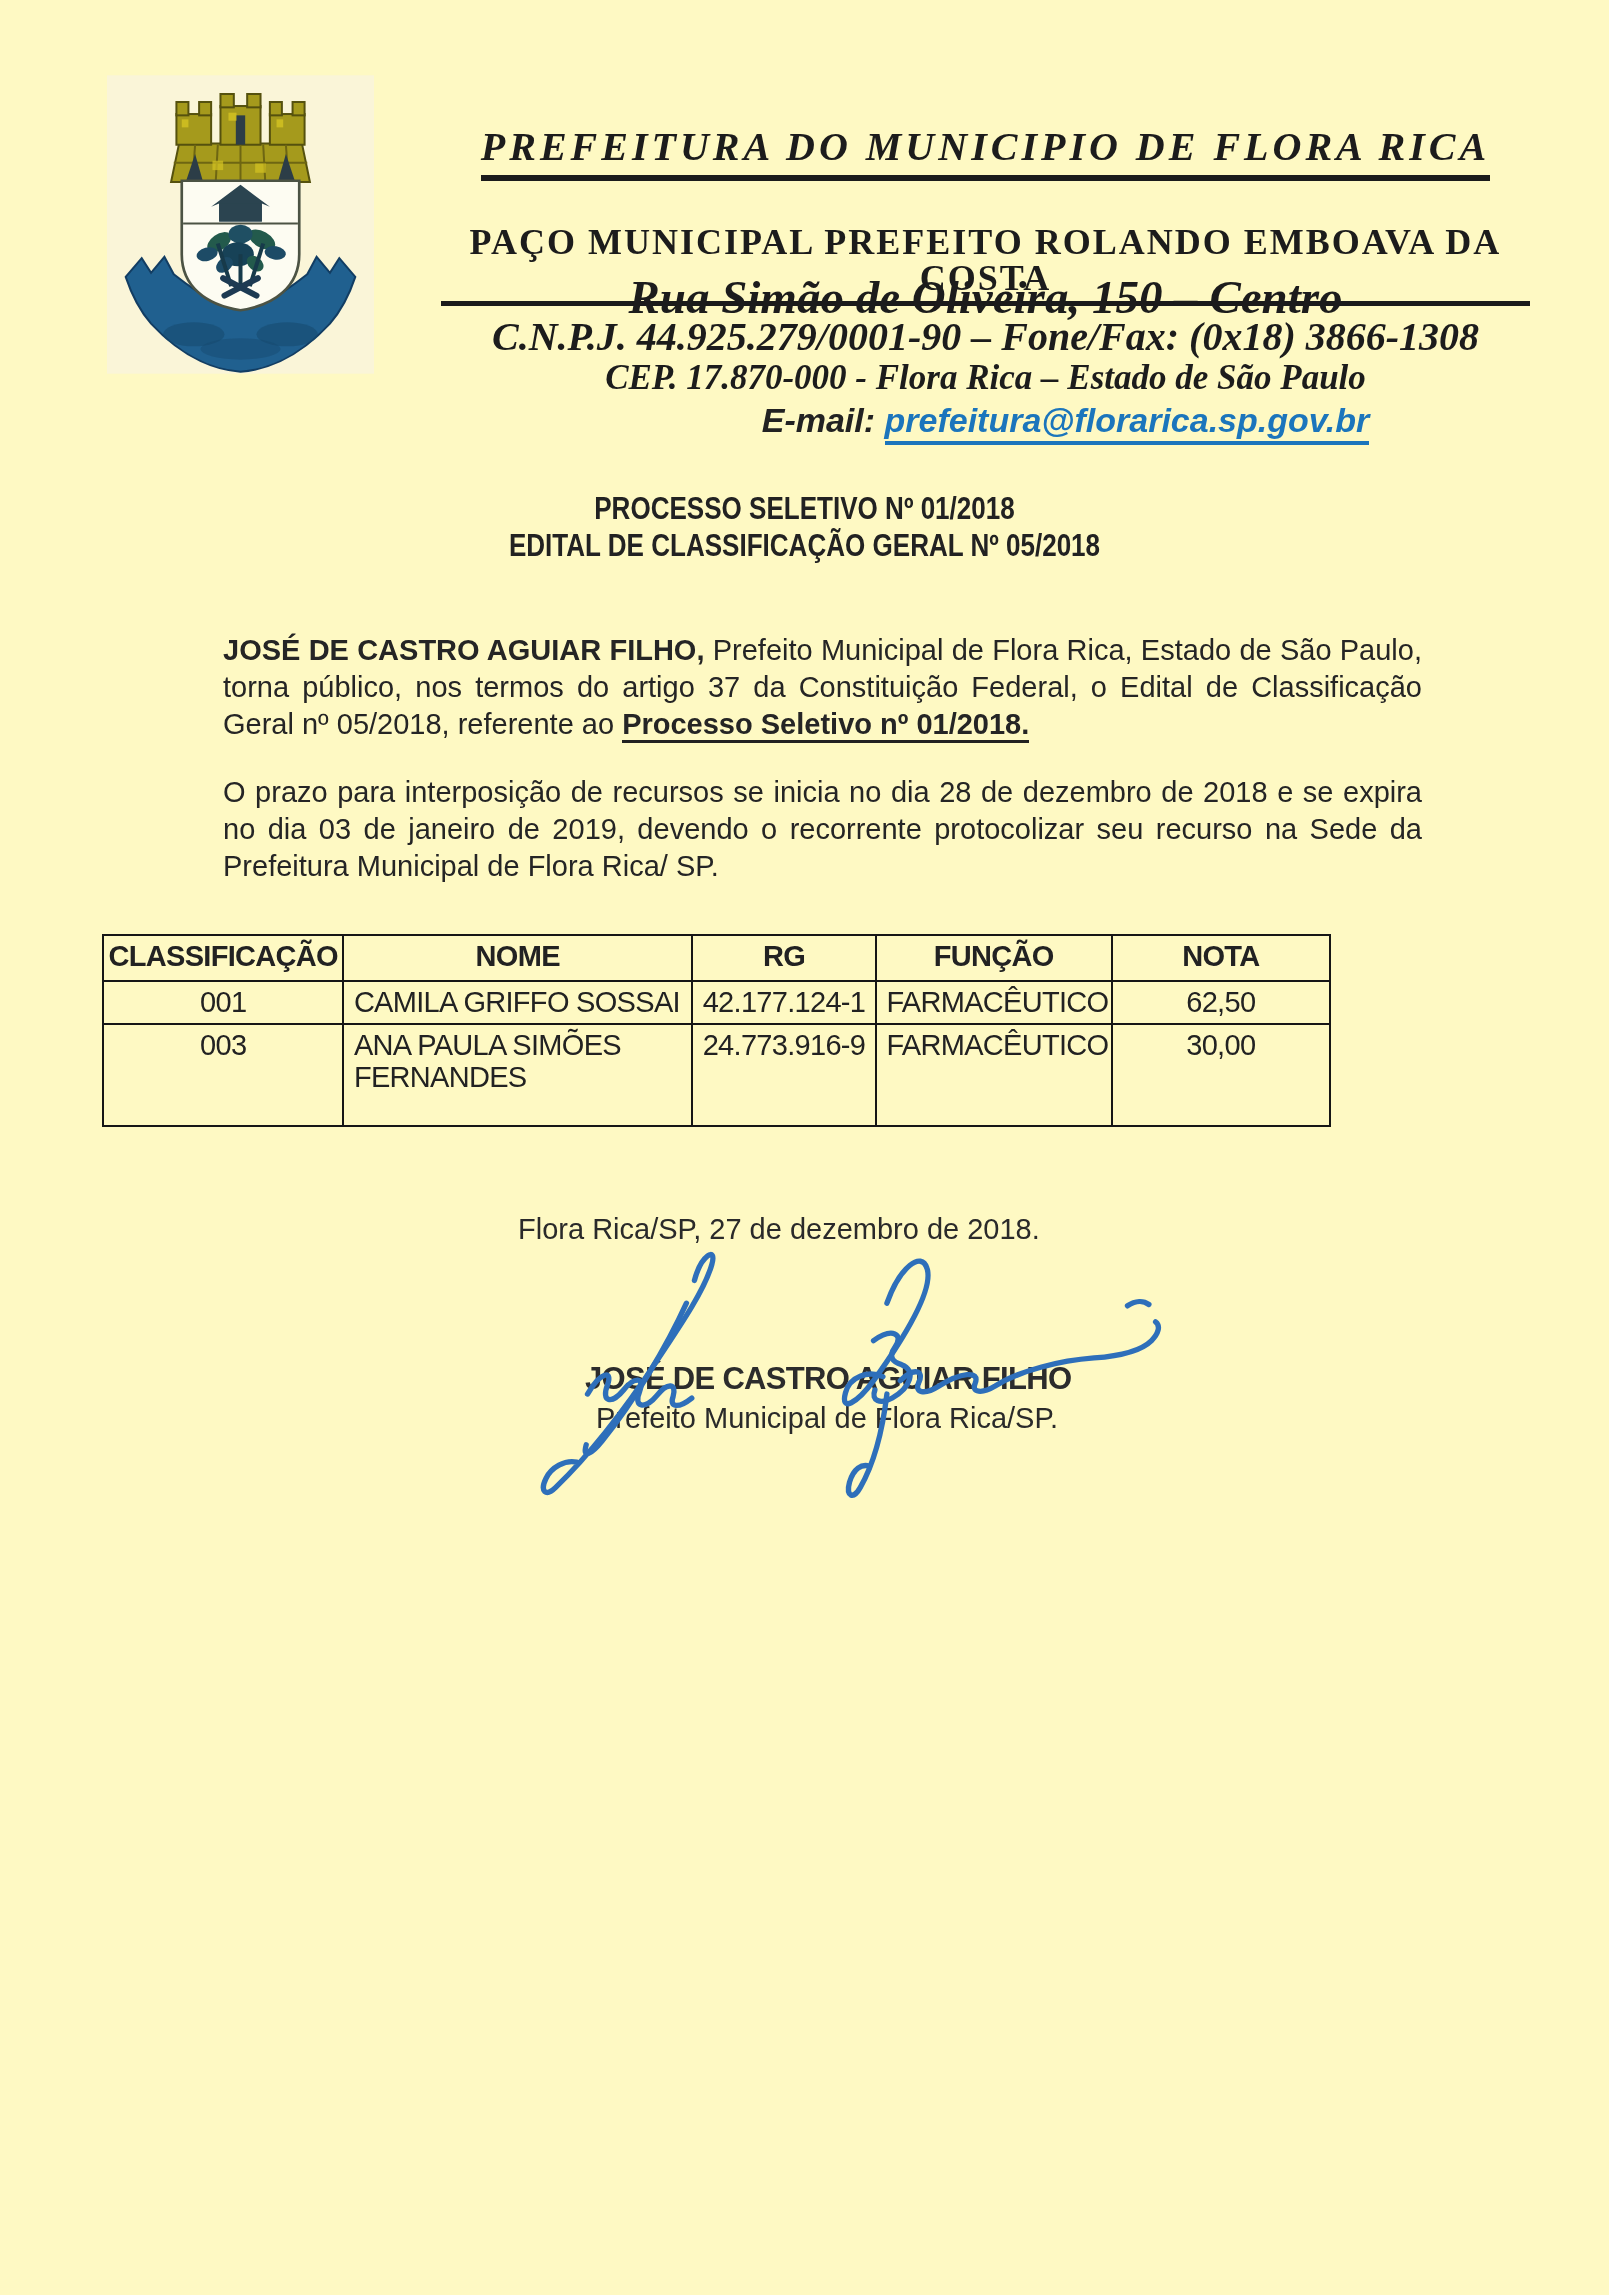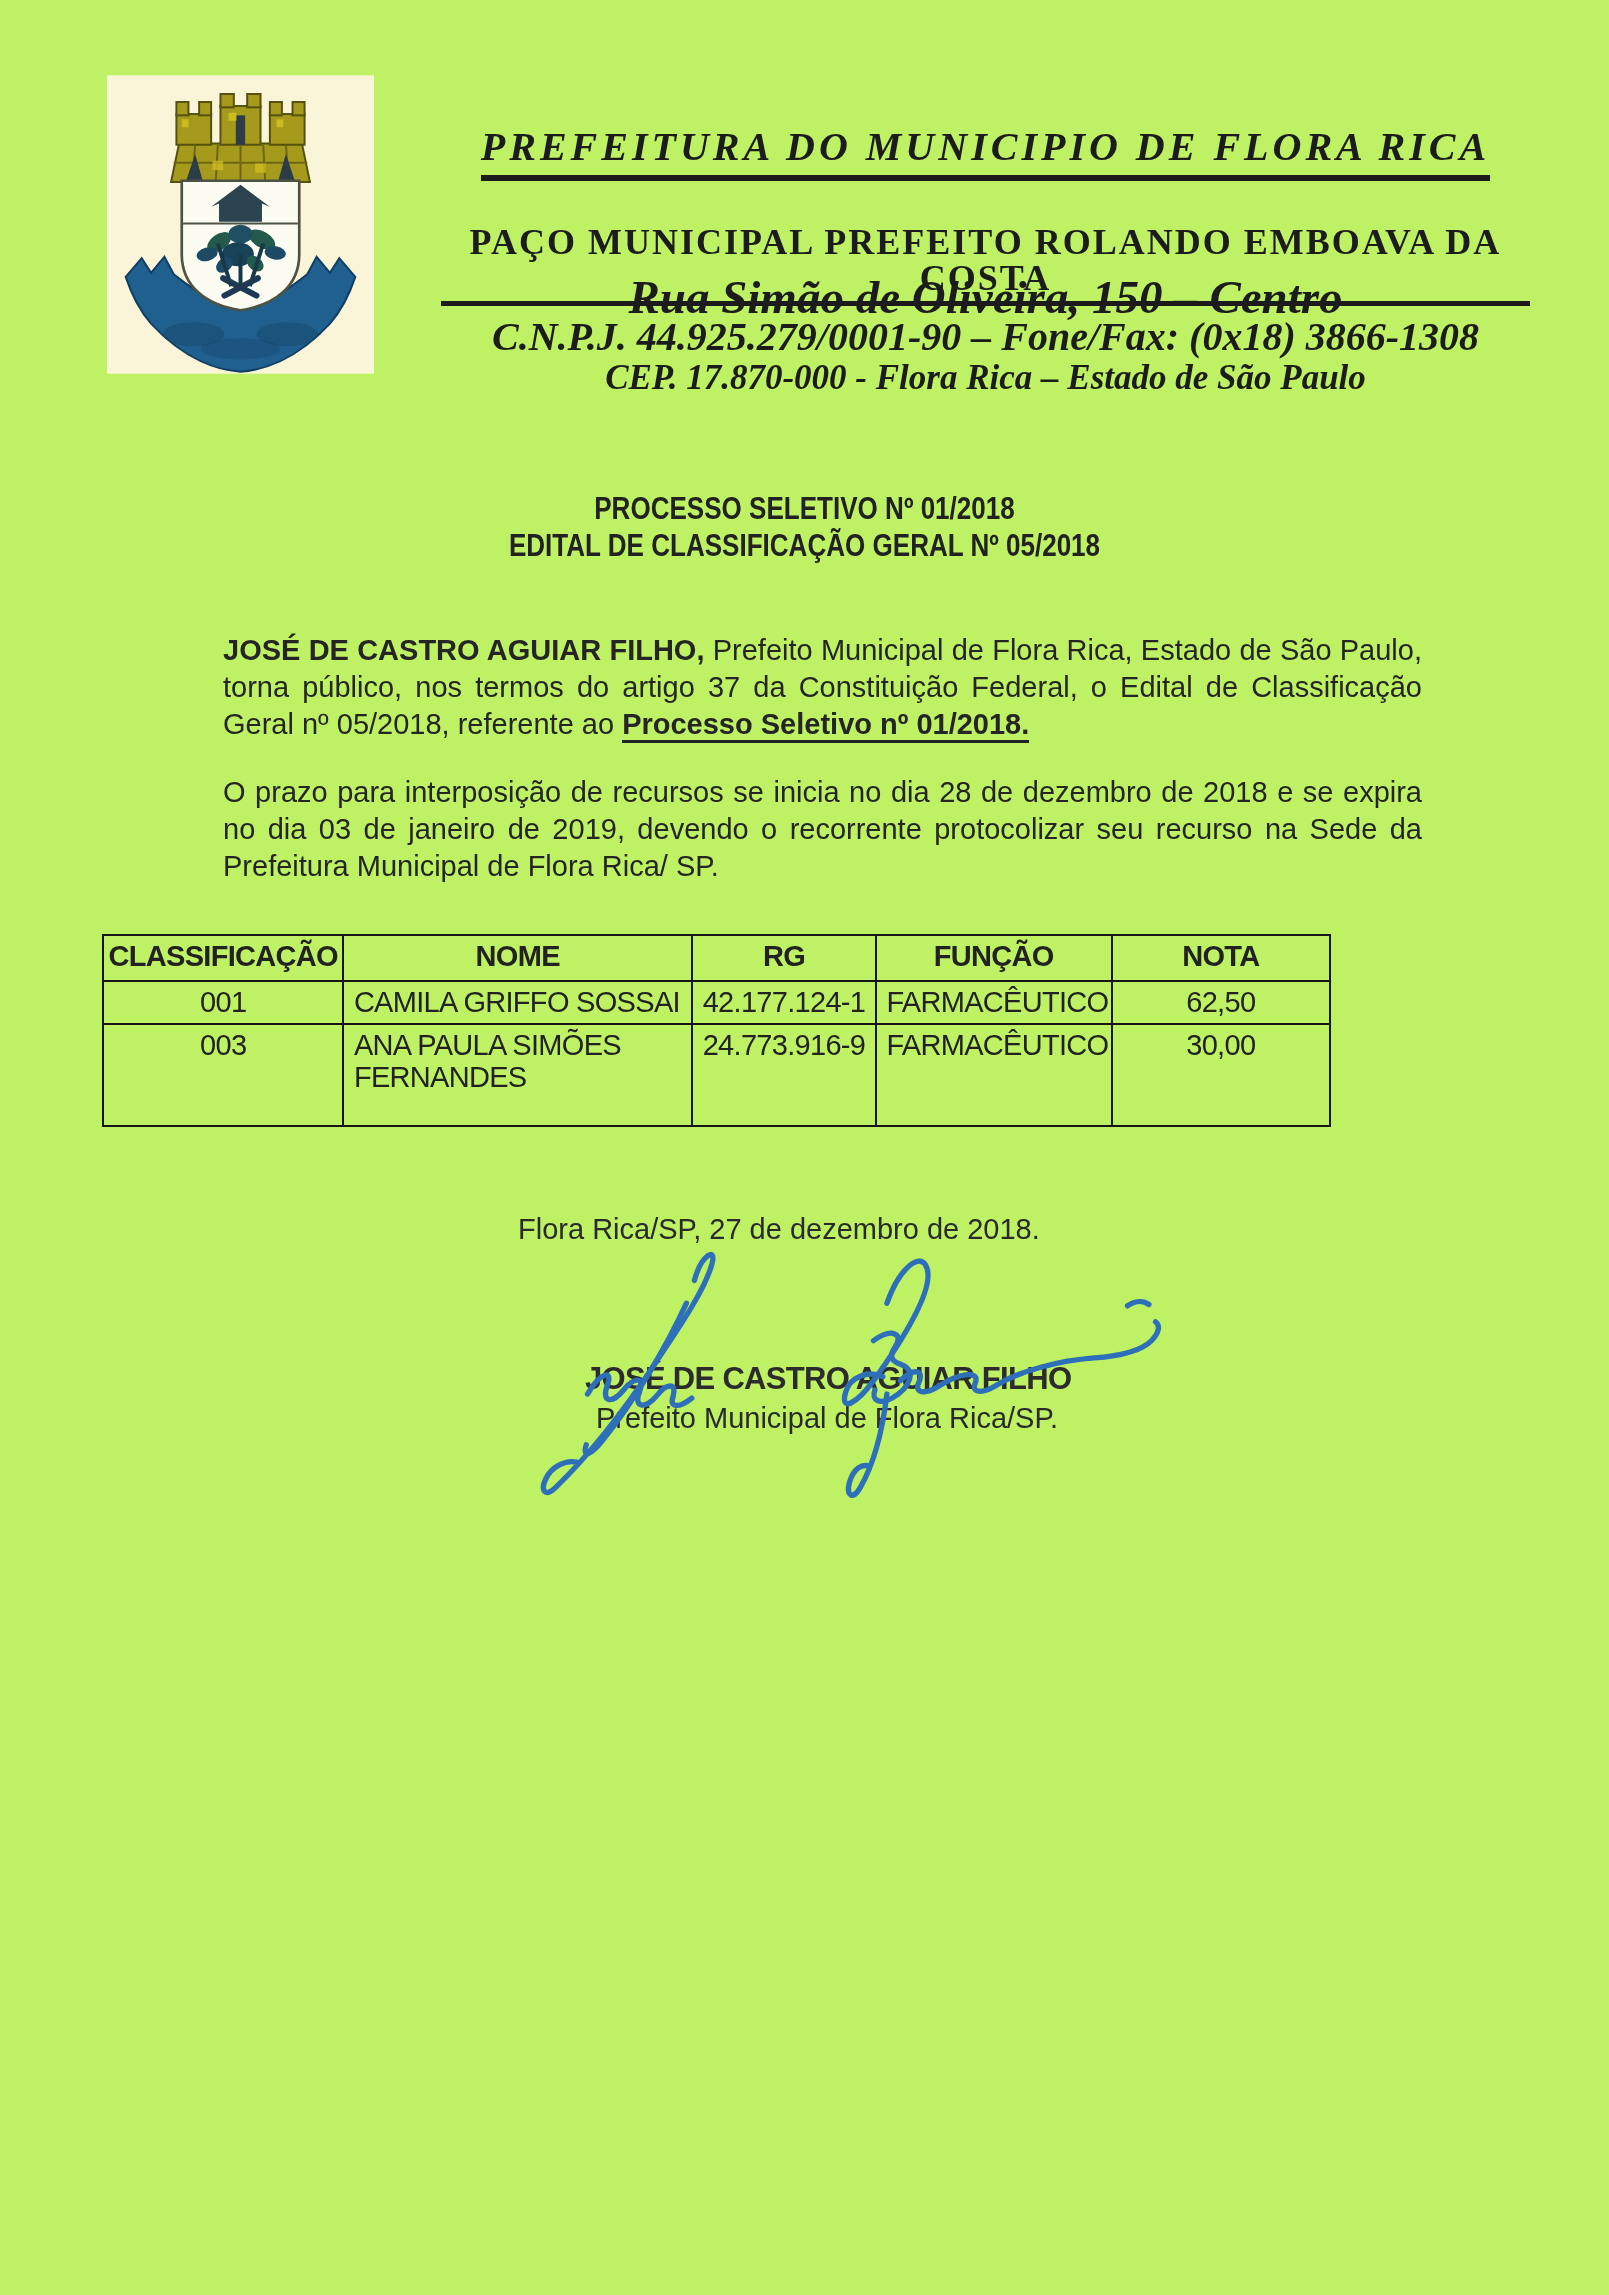--- a/index.html
+++ b/index.html
@@ -1,19 +1,19 @@
 <!DOCTYPE html>
 <html style="font-size:10.7px"><head>
 <meta charset="utf-8">
 <style>
   html,body{margin:0;padding:0;background:#9a9a9a;}
   .page{
     position:relative;
     width:1609px;height:2295px;
-    background:#bef264;
+    background:#fef9c3;
     overflow:hidden;
     font-family:"Liberation Sans",sans-serif;
     color:#1f1f1f;
   }
   
   .crest{position:absolute;left:107px;top:75px;width:267px;height:299px;}
   
   .hline{position:absolute;left:441px;width:1089px;text-align:center;line-height:1;}
   .t-serif-it{font-family:"Liberation Serif",serif;font-weight:bold;font-style:italic;color:#1c1c1c;}
   .t-serif{font-family:"Liberation Serif",serif;font-weight:bold;color:#1c1c1c;}
@@ -120,20 +120,21 @@
         <path d="M176,330 L226,304 M224,330 L174,304" stroke="#1d3a52" stroke-width="9" fill="none" stroke-linecap="round"></path>
       </g>
     </svg>
   </div>
 
   <div class="hline t1 t-serif-it"><span class="u">PREFEITURA DO MUNICIPIO DE FLORA RICA</span></div>
   <div class="hline t2 t-serif"><span class="u">PAÇO MUNICIPAL PREFEITO ROLANDO EMBOAVA DA COSTA</span></div>
   <div class="hline t3 t-serif-it">Rua Simão de Oliveira, 150 – Centro</div>
   <div class="hline t4 t-serif-it">C.N.P.J.  44.925.279/0001-90 – Fone/Fax: (0x18) 3866-1308</div>
   <div class="hline t5 t-serif-it">CEP. 17.870-000 - Flora Rica – Estado de São Paulo</div>
+  <div class="hline t6"><span class="email-label">E-mail: </span><a href="#" class="email-link">prefeitura@florarica.sp.gov.br</a></div>
 
   <div class="dline d1">PROCESSO SELETIVO Nº 01/2018</div>
   <div class="dline d2">EDITAL DE CLASSIFICAÇÃO GERAL Nº 05/2018</div>
 
   <p class="para p1"><span class="bname">JOSÉ DE CASTRO AGUIAR FILHO,</span><span> Prefeito Municipal de Flora Rica, Estado de São Paulo, torna público, nos termos do artigo 37 da Constituição Federal, o Edital de Classificação Geral nº 05/2018, referente ao </span><span class="blink">Processo Seletivo nº 01/2018.</span></p>
   <p class="para p2">O prazo para interposição de recursos se inicia no dia 28 de dezembro de 2018 e se expira no dia 03 de janeiro de 2019, devendo o recorrente protocolizar seu recurso na Sede da Prefeitura Municipal de Flora Rica/ SP.</p>
 
   <table class="rtable">
     <colgroup>
       <col style="width:19.6%">

